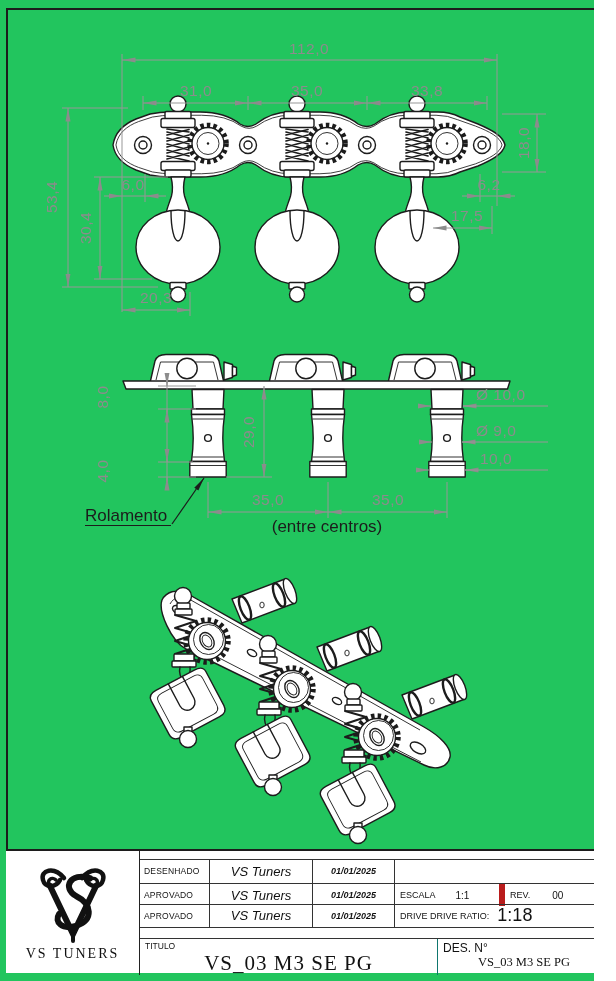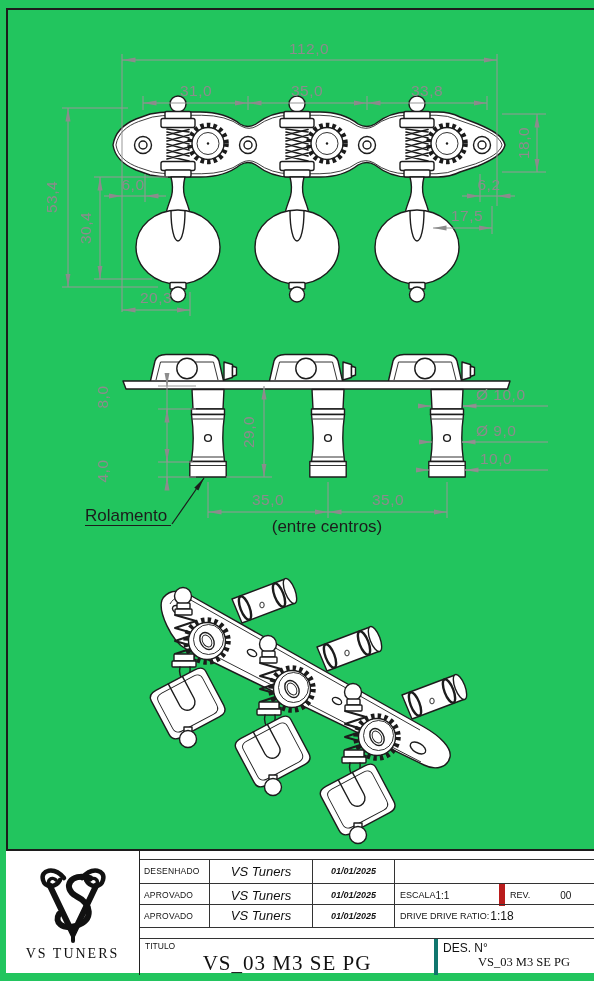--- a/index.html
+++ b/index.html
@@ -26,21 +26,21 @@
   .rows{position:absolute;left:134px;top:8px;width:470px;height:116px;border-left:0;}
   .rowline{position:absolute;left:0;width:470px;display:flex;border-top:1px solid #333;}
   .cell{border-right:1px solid #333;display:flex;align-items:center;padding:0 4px;overflow:hidden;}
   .lbl{font-size:8.5px;letter-spacing:0.2px;}
   .val{font-style:italic;font-size:13px;justify-content:center;}
   .date{font-size:9px;font-weight:bold;justify-content:center;font-style:italic;}
   .rcol{display:flex;align-items:center;padding:0 5px;position:relative;}
   .rlbl{font-size:9px;}
   .rval{font-size:10px;}
   .titulo-row{position:absolute;left:0;top:79px;width:470px;height:37px;border-top:1px solid #333;display:flex;}
-  .titulo-cell{width:298px;border-right:4px solid #0f766e;position:relative;}
+  .titulo-cell{width:298px;border-right:1px solid #0f766e;position:relative;}
   .des-cell{width:172px;position:relative;}
   .small-top-lbl{position:absolute;left:5px;top:2px;font-size:8.5px;}
   .big-title{position:absolute;left:0;right:0;top:12px;text-align:center;
              font-family:"Liberation Serif",serif;font-size:21px;letter-spacing:1px;}
   .des-val{position:absolute;left:0;right:0;top:16px;text-align:center;
            font-family:"Liberation Serif",serif;font-size:12.5px;}
 </style>
 </head>
 <body>
 
@@ -288,35 +288,35 @@
         <div class="cell val" style="width:103px">VS Tuners</div>
         <div class="cell date" style="width:82px">01/01/2025</div>
       </div>
 
       <div class="rowline" style="top:23.7px;height:23.7px">
         <div class="cell lbl" style="width:70px">APROVADO</div>
         <div class="cell val" style="width:103px">VS Tuners</div>
         <div class="cell date" style="width:82px">01/01/2025</div>
         <div class="rcol" style="width:110px;border-right:6px solid #b91c1c">
           <span class="rlbl">ESCALA</span>
-          <span class="rval" style="">1:1</span>
+          <span class="rval" style="margin-left:20px">1:1</span>
         </div>
         <div class="rcol" style="width:105px">
           <span class="rlbl">REV.</span>
-          <span class="rval" style="margin-left:30px">00</span>
+          <span class="rval" style="margin-left:22px">00</span>
         </div>
       </div>
 
       <div class="rowline" style="top:45px;height:23.6px;border-bottom:1px solid #333">
         <div class="cell lbl" style="width:70px">APROVADO</div>
         <div class="cell val" style="width:103px">VS Tuners</div>
         <div class="cell date" style="width:82px">01/01/2025</div>
         <div class="rcol" style="width:215px;border-right:0">
           <span class="rlbl">DRIVE DRIVE RATIO:</span>
-          <span class="rval" style="margin-left:1px;font-size:12px">1:18</span>
+          <span class="rval" style="margin-left:8px;font-size:18px">1:18</span>
         </div>
       </div>
 
       <div class="titulo-row">
         <div class="titulo-cell">
           <div class="small-top-lbl">TITULO</div>
           <div class="big-title">VS_03 M3 SE PG</div>
         </div>
         <div class="des-cell">
           <div class="small-top-lbl" style="font-size:12px">DES. N°</div>

